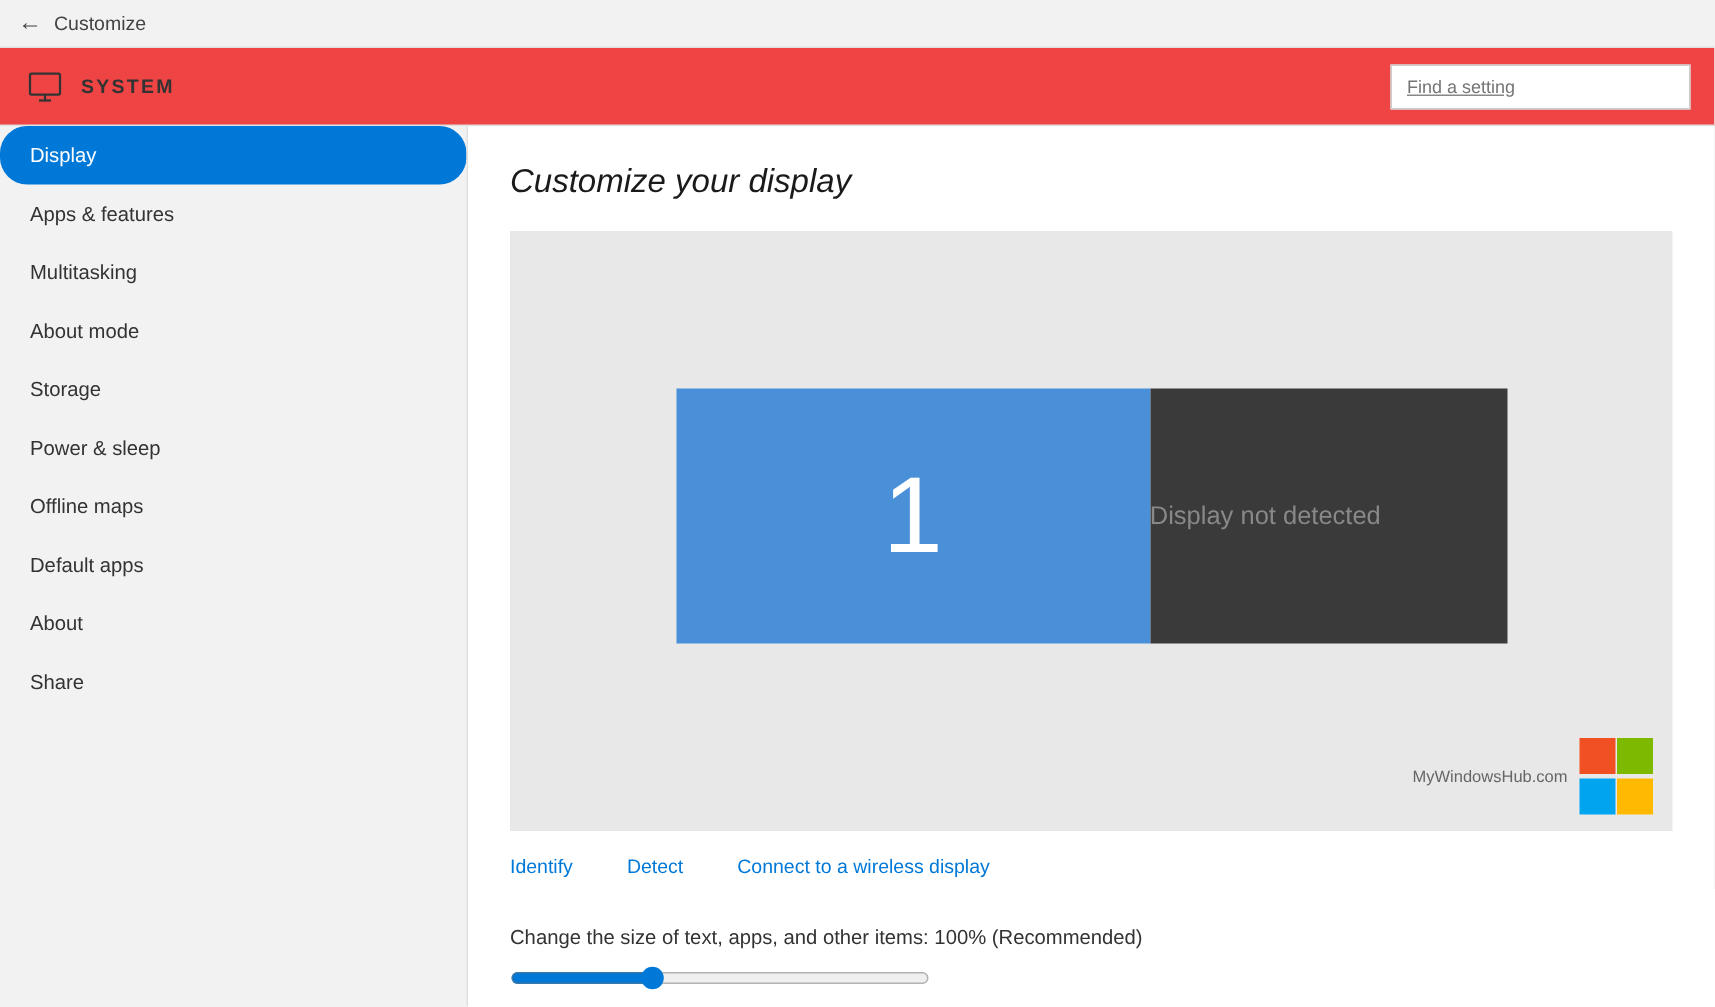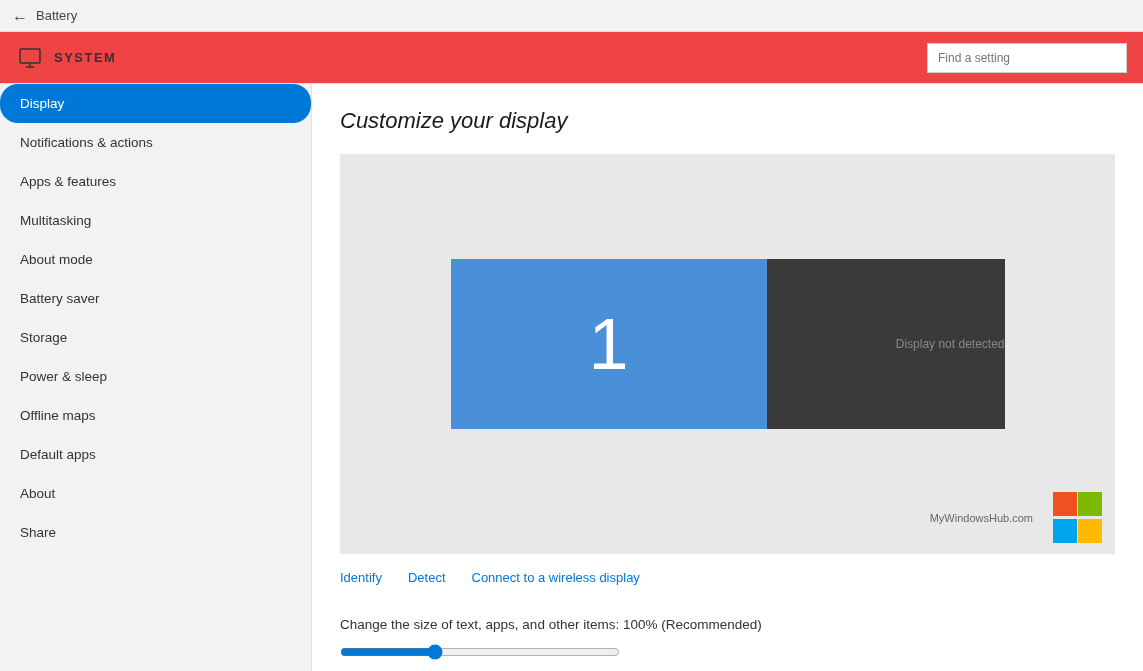--- a/index.html
+++ b/index.html
@@ -92,20 +92,21 @@
       align-items: center;
     }
 
     .search-input {
       border: none;
       outline: none;
       width: 100%;
       font-size: 12px;
       color: #888;
       background: transparent;
+      text-decoration: underline;
     }
 
     
     .main-content {
       display: flex;
       flex: 1;
       overflow: hidden;
     }
 
     
@@ -177,33 +178,33 @@
       color: white;
       font-weight: 300;
     }
 
     .monitor-secondary {
       width: 238px;
       height: 170px;
       background: #3a3a3a;
       display: flex;
       align-items: center;
-      justify-content: flex-end;
-      font-size: 12px;
+      justify-content: flex-start;
+      font-size: 17px;
       color: #888;
     }
 
     
     .watermark {
       position: absolute;
       bottom: 10px;
       right: 10px;
       display: flex;
       align-items: center;
-      gap: 20px;
+      gap: 8px;
     }
 
     .watermark-text {
       font-size: 11px;
       color: #666;
     }
 
     .watermark-logo {
       width: 52px;
       height: 52px;
@@ -213,21 +214,21 @@
     }
 
     .logo-block {
       width: 24px;
       height: 24px;
     }
 
     
     .links-row {
       display: flex;
-      gap: 26px;
+      gap: 36px;
       margin-top: 16px;
       margin-bottom: 16px;
     }
 
     .link-item {
       font-size: 13px;
       color: #0078d7;
       cursor: pointer;
       text-decoration: none;
     }
@@ -249,21 +250,21 @@
       width: 100%;
       accent-color: #0078d7;
     }
   </style>
 </head>
 <body>
 
 <div class="title-bar">
   <div class="title-bar-back">
     <span class="arrow">←</span>
-    <span class="title-bar-title">Battery</span>
+    <span class="title-bar-title">Customize</span>
   </div>
 </div>
 
 <div class="header-row">
   <div class="system-icon">
     <svg viewBox="0 0 24 24" fill="none" xmlns="http://www.w3.org/2000/svg">
       <rect x="2" y="3" width="20" height="14" rx="1" stroke="#333" stroke-width="1.5" fill="none"></rect>
       <line x1="8" y1="21" x2="16" y2="21" stroke="#333" stroke-width="1.5"></line>
       <line x1="12" y1="17" x2="12" y2="21" stroke="#333" stroke-width="1.5"></line>
     </svg>
@@ -275,33 +276,27 @@
 </div>
 
 <div class="main-content">
 
   <div class="sidebar">
 
     <div class="sidebar-item active">
       <span>Display</span>
     </div>
     <div class="sidebar-item">
-      <span>Notifications &amp; actions</span>
-    </div>
-    <div class="sidebar-item">
       <span>Apps &amp; features</span>
     </div>
     <div class="sidebar-item">
       <span>Multitasking</span>
     </div>
     <div class="sidebar-item">
       <span>About mode</span>
-    </div>
-    <div class="sidebar-item">
-      <span>Battery saver</span>
     </div>
     <div class="sidebar-item">
       <span>Storage</span>
     </div>
     <div class="sidebar-item">
       <span>Power &amp; sleep</span>
     </div>
     <div class="sidebar-item">
       <span>Offline maps</span>
     </div>

